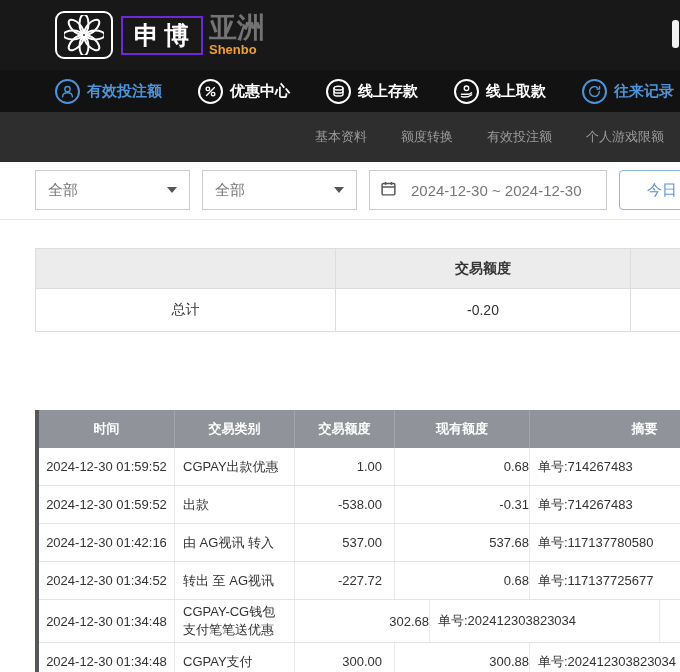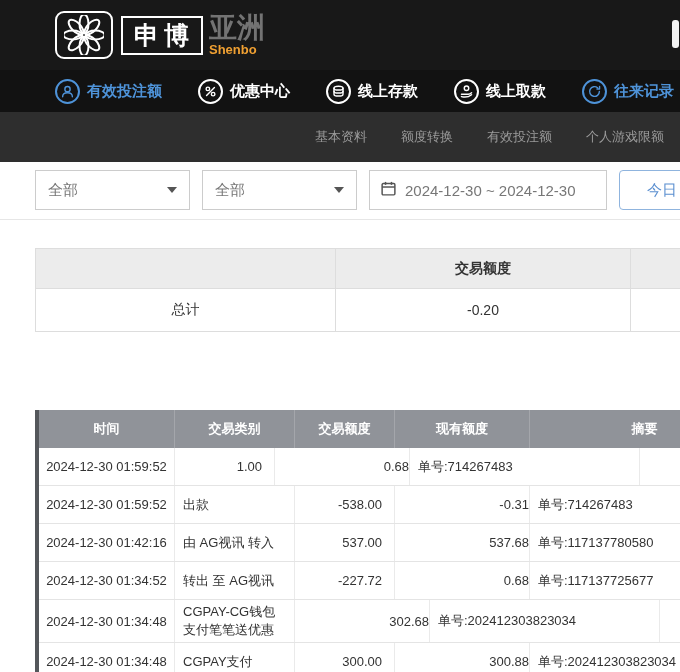--- a/index.html
+++ b/index.html
@@ -4,21 +4,21 @@
 <style>
   * { margin:0; padding:0; box-sizing:border-box; }
   html,body { width:680px; height:672px; overflow:hidden; background:#fff;
     font-family:"Liberation Sans", sans-serif; }
 
   
   .topbar { height:70px; background:#181818; display:flex; align-items:center;
     padding-left:55px; position:relative; }
   .logo-flower { width:58px; height:48px; border:2px solid #fff; border-radius:9px;
     display:flex; align-items:center; justify-content:center; }
-  .logo-namebox { border:2px solid #ffffff; color:#fff; font-size:25px; font-weight:bold;
+  .logo-namebox { border:2px solid #6d28d9; color:#fff; font-size:25px; font-weight:bold;
     padding:5px 7px 5px 11px; letter-spacing:5px; margin-left:8px; line-height:1; }
   .logo-side { display:flex; flex-direction:column; margin-left:6px; line-height:1.05; }
   .logo-region { color:#737373; font-size:28px; font-weight:bold; }
   .logo-latin { color:#f0a032; font-size:13px; font-weight:bold; }
   .scroll-nub { position:absolute; right:1px; top:20px; width:7px; height:28px;
     background:#f2f2f2; border-radius:3px; }
 
   
   .mainnav { height:42px; background:#121212; display:flex; align-items:center;
     padding-left:55px; gap:36px; }
@@ -36,21 +36,21 @@
   .subnav-item { color:#9b9b9b; font-size:13px; cursor:pointer; white-space:nowrap; }
 
   
   .filters { display:flex; align-items:center; margin:8px 0 0 35px; gap:12px; }
   .select { width:155px; height:40px; border:1px solid #ccc; background:#fff;
     display:flex; align-items:center; justify-content:space-between; padding:0 12px;
     color:#777; font-size:15px; cursor:pointer; flex-shrink:0; }
   .caret { width:0; height:0; border-left:5px solid transparent;
     border-right:5px solid transparent; border-top:6px solid #555; }
   .datepicker { width:238px; height:40px; border:1px solid #ccc; background:#fff;
-    display:flex; align-items:center; gap:8px; padding:0 10px; color:#777;
+    display:flex; align-items:center; gap:14px; padding:0 10px; color:#777;
     font-size:15px; cursor:pointer; flex-shrink:0; white-space:nowrap; }
   .datepicker svg { stroke:#555; fill:none; stroke-width:1.4; flex-shrink:0; }
   .today-btn { min-width:86px; height:40px; border:1px solid #8fb4de; border-radius:4px;
     background:#fff; color:#5b8fd0; font-size:15px; cursor:pointer; flex-shrink:0;
     font-family:"Liberation Sans", sans-serif; }
   .divider { margin-top:9px; border-top:1px solid #e6e6e6; }
 
   
   .sum-table { margin:28px 0 0 35px; width:705px; font-size:14px; color:#333; }
   .sum-row { display:flex; }
@@ -202,20 +202,21 @@
   <div class="tx-head">
     <div class="th c1">时间</div>
     <div class="th c2">交易类别</div>
     <div class="th c3">交易额度</div>
     <div class="th c4">现有额度</div>
     <div class="th c5">摘要</div>
   </div>
   <div class="tx-body">
     <div class="tx-row">
         <div class="td c1">2024-12-30 01:59:52</div>
+        <div class="td c2">CGPAY出款优惠</div>
         <div class="td c3">1.00</div>
         <div class="td c4">0.68</div>
         <div class="td c5">单号:714267483</div>
       </div>
       <div class="tx-row">
         <div class="td c1">2024-12-30 01:59:52</div>
         <div class="td c2">出款</div>
         <div class="td c3">-538.00</div>
         <div class="td c4">-0.31</div>
         <div class="td c5">单号:714267483</div>

